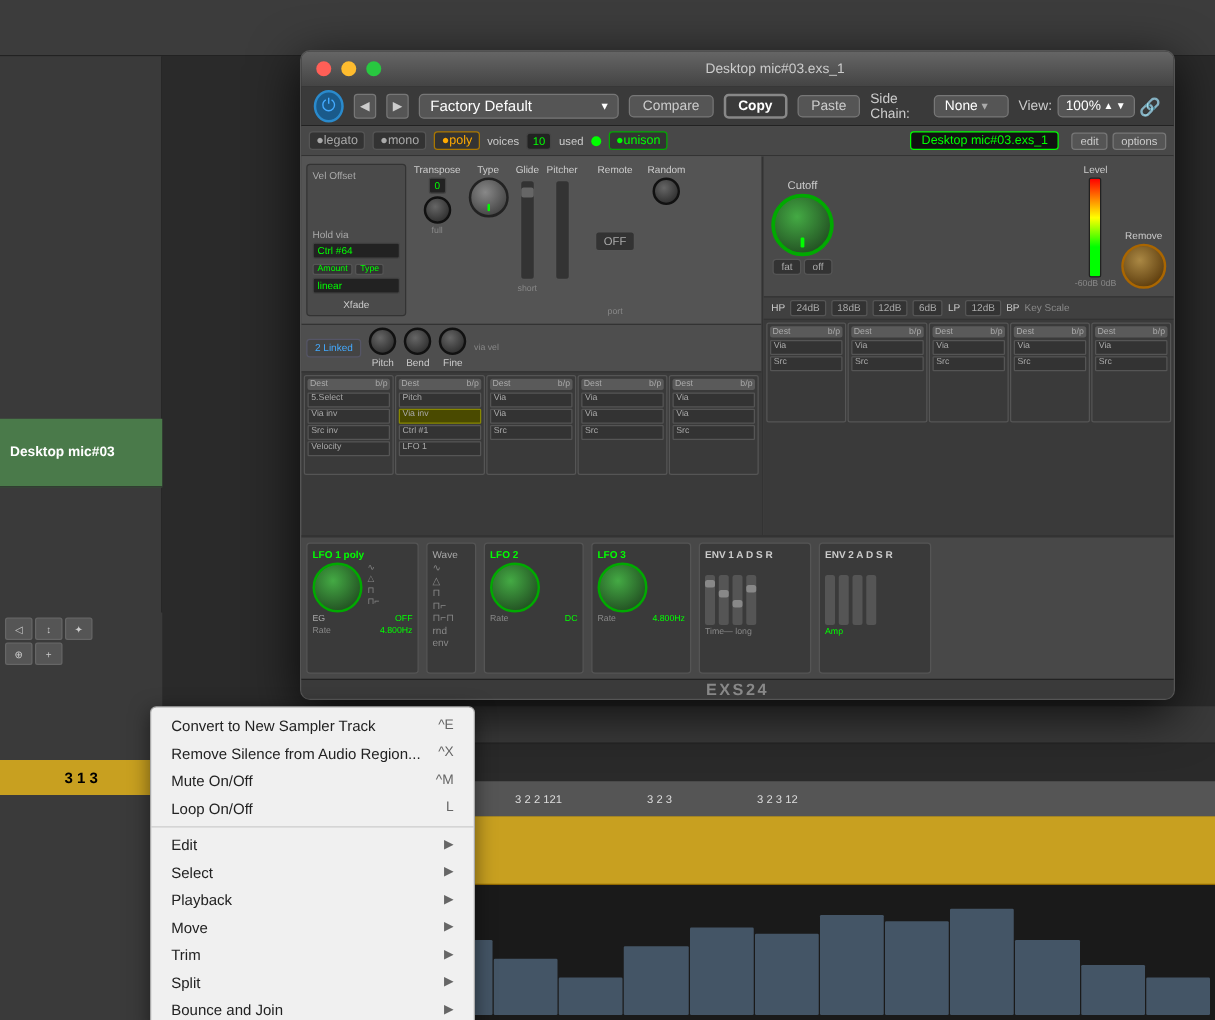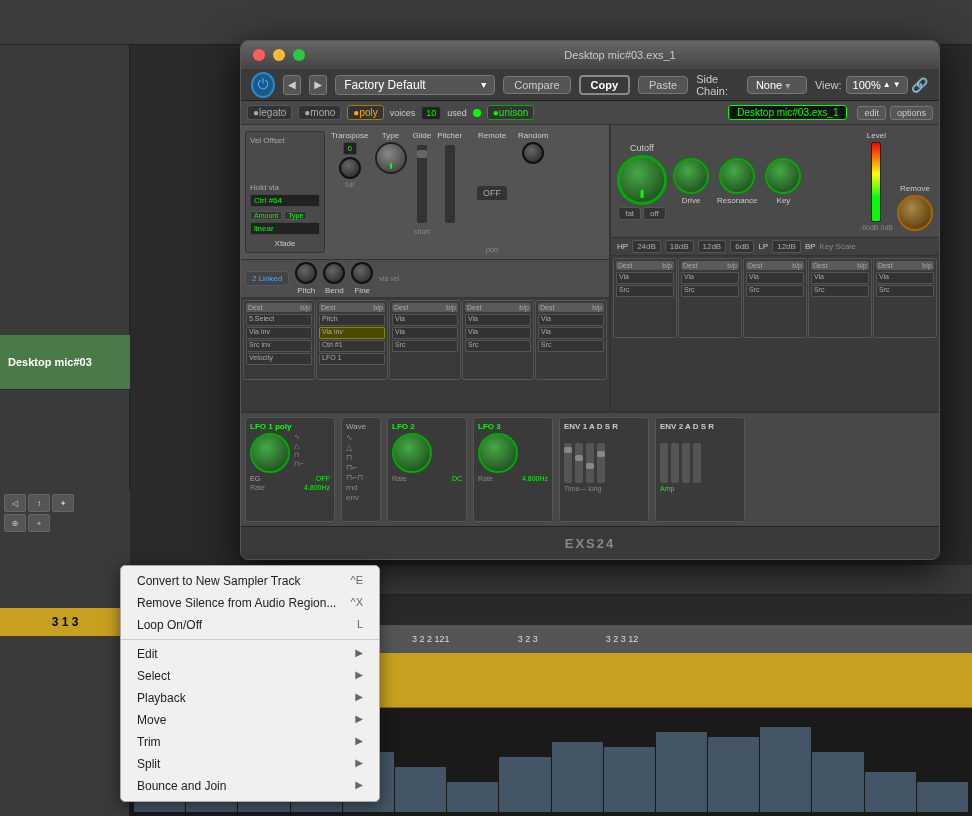--- a/index.html
+++ b/index.html
@@ -363,21 +363,21 @@
       border-radius: 1px;
       overflow: hidden;
       text-overflow: ellipsis;
       white-space: nowrap;
       padding: 0 2px;
     }
 
     
     .exs-bottom-bar {
       background: #3a3a3a;
-      height: 33px;
+      height: 16px;
       display: flex;
       align-items: center;
       justify-content: center;
       border-top: 1px solid #222;
     }
 
     .exs-name-label {
       color: #888;
       font-size: 13px;
       font-weight: bold;
@@ -776,34 +776,20 @@
             <span style="font-size:9px;color:#ccc;">Cutoff</span>
             <div class="green-knob">
               <div style="position:absolute;bottom:4px;left:50%;transform:translateX(-50%);width:3px;height:8px;background:#0f0;border-radius:1px;"></div>
             </div>
             <div style="display:flex;gap:2px;">
               <button style="background:#333;border:1px solid #555;border-radius:3px;padding:1px 6px;font-size:8px;color:#aaa;cursor:pointer;">fat</button>
               <button style="background:#333;border:1px solid #555;border-radius:3px;padding:1px 6px;font-size:8px;color:#aaa;cursor:pointer;">off</button>
             </div>
           </div>
 
-          <div style="display:flex;gap:8px;align-items:center;">
-            <div style="display:flex;flex-direction:column;align-items:center;gap:2px;">
-              <div class="green-knob-sm"></div>
-              <span style="font-size:8px;color:#ccc;">Drive</span>
-            </div>
-            <div style="display:flex;flex-direction:column;align-items:center;gap:2px;">
-              <div class="green-knob-sm"></div>
-              <span style="font-size:8px;color:#ccc;">Resonance</span>
-            </div>
-            <div style="display:flex;flex-direction:column;align-items:center;gap:2px;">
-              <div class="green-knob-sm"></div>
-              <span style="font-size:8px;color:#ccc;">Key</span>
-            </div>
-          </div>
 
           <div style="margin-left:auto;display:flex;align-items:flex-end;gap:4px;">
             <div style="display:flex;flex-direction:column;align-items:center;gap:2px;">
               <span style="font-size:8px;color:#ccc;">Level</span>
               <div style="width:10px;height:80px;background:linear-gradient(180deg,#f00 0%,#ff0 40%,#0f0 70%);border-radius:2px;border:1px solid #222;"></div>
               <div style="display:flex;gap:2px;">
                 <span style="font-size:7px;color:#888;">-60dB</span>
                 <span style="font-size:7px;color:#888;">0dB</span>
               </div>
             </div>
@@ -967,20 +953,24 @@
   <div class="context-menu">
     <div class="menu-item">
       <span class="menu-item-text">Convert to New Sampler Track</span>
       <span class="menu-shortcut">^E</span>
     </div>
     <div class="menu-item">
       <span class="menu-item-text">Remove Silence from Audio Region...</span>
       <span class="menu-shortcut">^X</span>
     </div>
     <div class="menu-item">
+      <span class="menu-item-text">Mute On/Off</span>
+      <span class="menu-shortcut">^M</span>
+    </div>
+    <div class="menu-item">
       <span class="menu-item-text">Loop On/Off</span>
       <span class="menu-shortcut">L</span>
     </div>
     <div class="menu-separator"></div>
     <div class="menu-item">
       <span class="menu-item-text">Edit</span>
       <span class="menu-arrow">▶</span>
     </div>
     <div class="menu-item">
       <span class="menu-item-text">Select</span>

